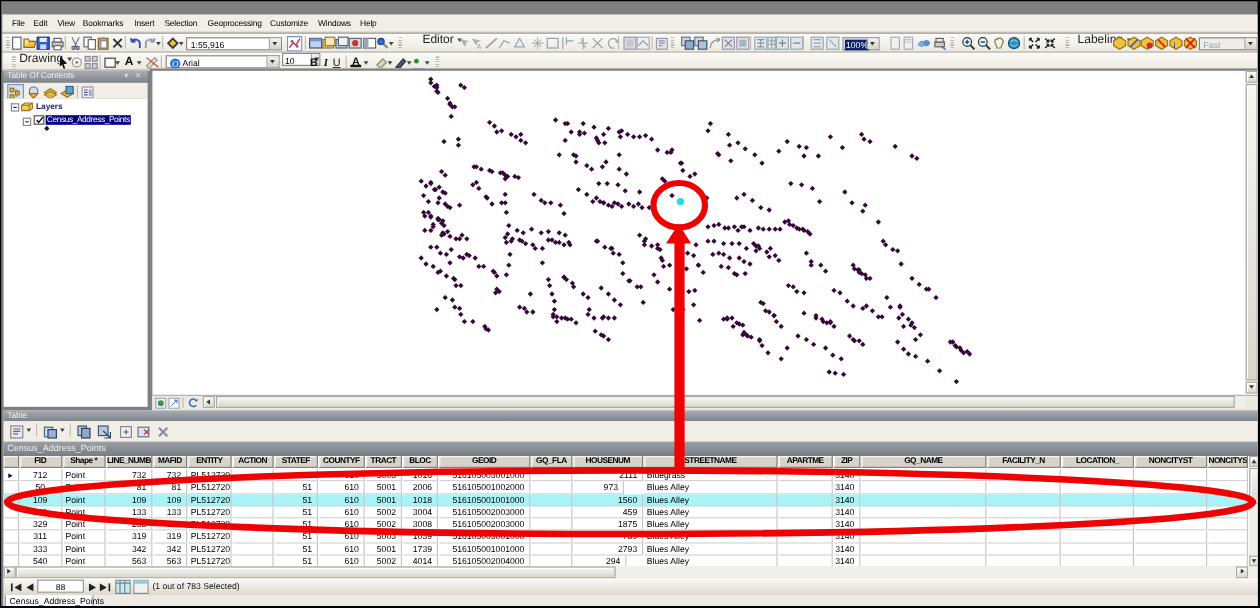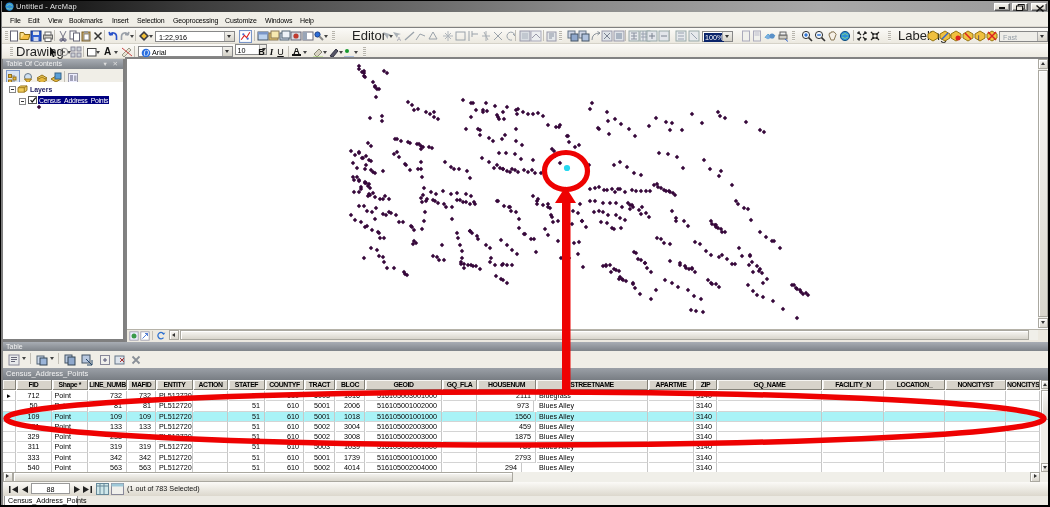--- a/index.html
+++ b/index.html
@@ -15,21 +15,21 @@
 .tbi {position:absolute}
 .grip {position:absolute;top:3px;width:3px;height:10px;background:repeating-linear-gradient(#b8b5ac 0 1px,#f5f4f0 1px 2px)}
 .sep {position:absolute;top:2px;width:1px;height:11px;background:#c2bfb6}
 .dd {position:absolute;width:0;height:0;border-left:2.5px solid transparent;border-right:2.5px solid transparent;border-top:3px solid #444}
 .dda {display:inline-block;margin-left:3px;width:0;height:0;border-left:2.5px solid transparent;border-right:2.5px solid transparent;border-top:3px solid #444;vertical-align:middle}
 .combo {position:absolute;height:11px;background:#fff;border:1px solid #888;font-size:7.2px}
 .combo.gray {background:#eeede8}
 .combo .ct {position:absolute;left:3px;top:1px;white-space:nowrap}
 .combo .cbtn {position:absolute;right:0;top:0;width:10px;height:100%;background:linear-gradient(#f2f1ed,#d5d2c8);border-left:1px solid #aaa}
 .combo .cbtn:after {content:"";position:absolute;left:2px;top:3px;border-left:2.5px solid transparent;border-right:2.5px solid transparent;border-top:3px solid #333}
-.tbtxt {position:absolute;top:0;font-size:13px;color:#222}
+.tbtxt {position:absolute;top:0;font-size:10px;color:#222}
 .bi {position:absolute;top:2.5px;font-size:9px;width:9px;text-align:center;color:#111}
 .bi.b {font-weight:bold}
 .bi.i {font-style:italic;font-family:"Liberation Serif",serif;font-weight:bold}
 .bi.u {text-decoration:underline}
 .biA {position:absolute;font-size:10px;font-weight:bold;color:#111}
 #tocTitle {position:absolute;left:2px;top:58px;width:120px;height:9.5px;background:linear-gradient(#a8adb4,#7e8389);color:#f0f0f0;font-size:7px;padding-left:3px;line-height:9.5px}
 #tocTitle .px {position:absolute;right:3px;top:0;color:#ddd;font-size:6.5px;letter-spacing:2px}
 #tocTb {position:absolute;left:2px;top:67.5px;width:120px;height:14.5px;background:#f0eee7;border-bottom:1px solid #999}
 .toci {position:absolute;top:1px;width:14px;height:13px}
 .toci.selbox {border:1px solid #7a96c8;background:#d8e4f2}
@@ -54,41 +54,20 @@
 .dc.ar {text-align:right;padding-right:4px}
 .dc.al {text-align:left;padding-left:2px}
 .dc.ac {text-align:center}
 #tblhsb {position:absolute;left:0;top:129.5px;width:1046px;height:10px;background:#f0efe9}
 #tblvsb {position:absolute;left:1038px;top:38px;width:8px;height:91.5px;background:#f0efe9}
 #navbar {position:absolute;left:0;top:139.5px;width:1046px;height:14.5px;background:linear-gradient(#fbfaf7,#dcd8cd);font-size:7.2px}
 #tabbar {position:absolute;left:0;top:154px;width:1046px;height:9.5px;background:#eceae3}
 #tab1 {position:absolute;left:1px;top:0;width:74px;height:10px;background:#fff;border:1px solid #999;border-top:none;font-size:7.2px;padding-left:3px;line-height:9px}
 </style></head><body>
 <div id="app">
-  <div id="title">
-    <svg width="9" height="9" viewBox="0 0 12 12" style="position:absolute;left:3px;top:1px">
-        <circle cx="6" cy="6" r="5.5" fill="#2e8fd8"></circle>
-        <path d="M2 5 Q6 1 10 5 M2 8 Q6 11 10 8" stroke="#8fd098" fill="none"></path>
-      </svg>
-    <span class="t">Untitled - ArcMap</span>
-    <span class="wbtn" style="left:992px">
-        <i style="position:absolute;left:4px;bottom:1.5px;width:6px;height:1.5px;background:#111"></i>
-      </span>
-    <span class="wbtn" style="left:1010px">
-        <svg width="9" height="7" viewBox="0 0 9 7" style="position:absolute;left:3px;top:0.5px">
-          <rect x="2.2" y="0.5" width="6" height="4.5" fill="none" stroke="#111"></rect>
-          <rect x="0.5" y="2" width="6" height="4.5" fill="#e8e5de" stroke="#111"></rect>
-        </svg>
-      </span>
-    <span class="wbtn" style="left:1029px">
-        <svg width="8" height="7" viewBox="0 0 8 7" style="position:absolute;left:4px;top:1px">
-          <path d="M0.5 0.5 L7.5 6.5 M7.5 0.5 L0.5 6.5" stroke="#111" stroke-width="1.4"></path>
-        </svg>
-      </span>
-  </div>
   <div id="menubar">
     <span style="left:8px">File</span>
       <span style="left:26px">Edit</span>
       <span style="left:46px">View</span>
     <span style="left:67px">Bookmarks</span>
       <span style="left:110px">Insert</span>
       <span style="left:135px">Selection</span>
     <span style="left:171px">Geoprocessing</span>
       <span style="left:223px">Customize</span>
       <span style="left:263px">Windows</span>
@@ -139,21 +118,21 @@
         <path d="M2.5 10 V6.5 A3.5 3.5 0 0 1 9.2 5 M9.2 5 L9.8 1.8 M9.2 5 L6 4.5" stroke="#9aa0a8" stroke-width="1.6" fill="none"></path>
       </svg>
       <span class="dd" style="left:128px;top:7px"></span>
       <div class="sep" style="left:133px"></div>
       <svg class="tbi" style="left:136px;top:2px" width="12" height="12" viewBox="0 0 12 12">
         <path d="M6 1 L11 6 6 11 1 6 Z" fill="#3a3a44"></path>
         <path d="M6 3.2 L8.8 6 6 8.8 3.2 6 Z" fill="#f3c23a"></path>
       </svg>
       <span class="dd" style="left:147px;top:7px"></span>
       <div class="combo" style="left:153px;top:2.5px;width:80px">
-        <span class="ct">1:22,916</span>
+        <span class="ct">1:55,916</span>
         <span class="cbtn"></span>
       </div>
       <svg class="tbi" style="left:237px;top:1.5px" width="13" height="13" viewBox="0 0 12 12">
         <rect x="0.5" y="0.5" width="11" height="11" fill="#fff" stroke="#7a96c8"></rect>
         <path d="M2 9 L5 5 L7 7 L10 2" stroke="#d22" fill="none"></path>
         <circle cx="4" cy="4" r="1" fill="#46c"></circle>
         <circle cx="8" cy="8" r="1" fill="#46c"></circle>
       </svg>
       <div class="sep" style="left:252px"></div>
       <svg class="tbi" style="left:255px;top:2px" width="12" height="12" viewBox="0 0 12 12">
@@ -1123,21 +1102,21 @@
           <div class="dc ar" style="left:86.0px;width:38.0px">81</div>
           <div class="dc ar" style="left:125.0px;width:28.0px">81</div>
           <div class="dc al" style="left:154.0px;width:36.0px">PL512720</div>
           <div class="dc al" style="left:191.0px;width:34.0px"></div>
           <div class="dc ar" style="left:226.0px;width:36.0px">51</div>
           <div class="dc ar" style="left:263.0px;width:38.0px">610</div>
           <div class="dc ar" style="left:302.0px;width:30.0px">5001</div>
           <div class="dc ar" style="left:333.0px;width:29.0px">2006</div>
           <div class="dc ar" style="left:363.0px;width:76.0px">516105001002000</div>
           <div class="dc al" style="left:440.0px;width:34.0px"></div>
-          <div class="dc ar" style="left:475.0px;width:56px">973</div>
+          <div class="dc ar" style="left:475.0px;width:42px">973</div>
           <div class="dc al" style="left:534.0px;width:111.0px">Blues Alley</div>
           <div class="dc al" style="left:646.0px;width:45.0px"></div>
           <div class="dc ar" style="left:692.0px;width:22.0px">3140</div>
           <div class="dc al" style="left:715.0px;width:104.0px"></div>
           <div class="dc al" style="left:820.0px;width:61.0px"></div>
           <div class="dc al" style="left:882.0px;width:60.0px"></div>
           <div class="dc al" style="left:943.0px;width:60.0px"></div>
           <div class="dc al" style="left:1004.0px;width:33.0px"></div>
         </div>
         <div class="row sel" style="top:31.50px">

